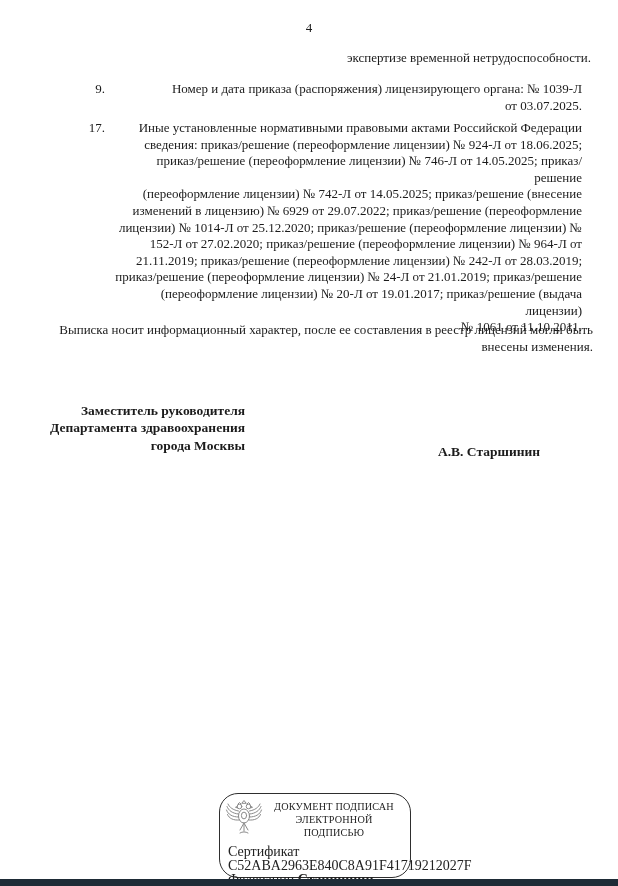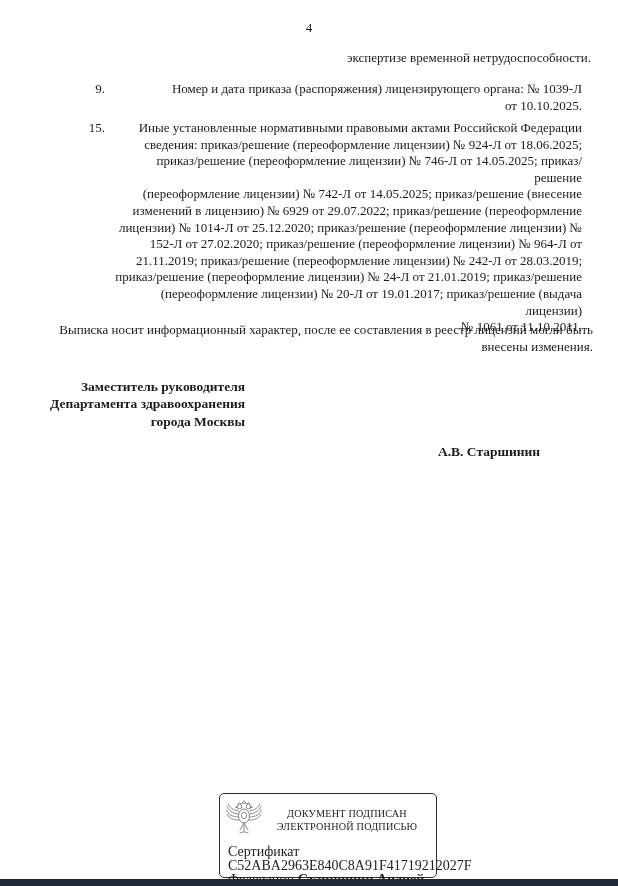--- a/index.html
+++ b/index.html
@@ -14,30 +14,30 @@
     text-align:center; font-size:13px;
   }
   .para-cont { position:absolute; left:111px; top:50px; width:480px; }
   .list-item { position:absolute; display:flex; }
   .item-9  { left:85px; top:81px; }
   .item-10 { left:85px; top:120px; }
   .item-num { width:20px; flex:0 0 20px; text-align:right; margin-right:5px; }
   .item-text { width:472px; }
   .info-note { position:absolute; left:45px; top:322px; width:548px; }
   .sig-position {
-    position:absolute; left:50px; top:378px;
+    position:absolute; left:50px; top:402px;
     font-weight:bold; font-size:13.5px; line-height:17.4px;
   }
   .sig-name {
     position:absolute; top:424px; right:78px;
     font-weight:bold; font-size:13.5px;margin-top:20px;
   }
   .stamp {
-    position:absolute; left:219px; top:793px; width:218px; height:85px;
-    box-sizing:border-box; border:1.5px solid #2e2e2e; border-radius:5px;
+    position:absolute; left:219px; top:793px; width:192px; height:85px;
+    box-sizing:border-box; border:1.5px solid #2e2e2e; border-radius:19px;
     background:#ffffff;
   }
   .stamp-top { display:flex; align-items:center; gap:3px; padding:3px 8px 0 5px; }
   .stamp-title {
     flex:1; text-align:center; font-size:10.2px; line-height:13px;
     letter-spacing:.2px; color:#222;
   }
   .stamp-details { padding:3px 0 0 8px; font-size:14px; line-height:13.8px; color:#222; }
   .owner-name { font-weight:bold; }
   .bottom-bar {
@@ -50,25 +50,25 @@
 
 <div class="page">
 
   <div class="page-number">4</div>
 
   <div class="para-cont body-text pre">экспертизе временной нетрудоспособности.</div>
 
   <div class="list-item item-9 body-text">
     <span class="item-num">9.</span>
     <div class="item-text pre">Номер и дата приказа (распоряжения) лицензирующего органа: № 1039-Л
-от 10.10.2025.</div>
+от 03.07.2025.</div>
   </div>
 
   <div class="list-item item-10 body-text">
-    <span class="item-num">15.</span>
+    <span class="item-num">17.</span>
     <div class="item-text pre">Иные установленные нормативными правовыми актами Российской Федерации
 сведения: приказ/решение (переоформление лицензии) № 924-Л от 18.06.2025;
 приказ/решение (переоформление лицензии) № 746-Л от 14.05.2025; приказ/решение
 (переоформление лицензии) № 742-Л от 14.05.2025; приказ/решение (внесение
 изменений в лицензию) № 6929 от 29.07.2022; приказ/решение (переоформление
 лицензии) № 1014-Л от 25.12.2020; приказ/решение (переоформление лицензии) №
 152-Л от 27.02.2020; приказ/решение (переоформление лицензии) № 964-Л от
 21.11.2019; приказ/решение (переоформление лицензии) № 242-Л от 28.03.2019;
 приказ/решение (переоформление лицензии) № 24-Л от 21.01.2019; приказ/решение
 (переоформление лицензии) № 20-Л от 19.01.2017; приказ/решение (выдача лицензии)

